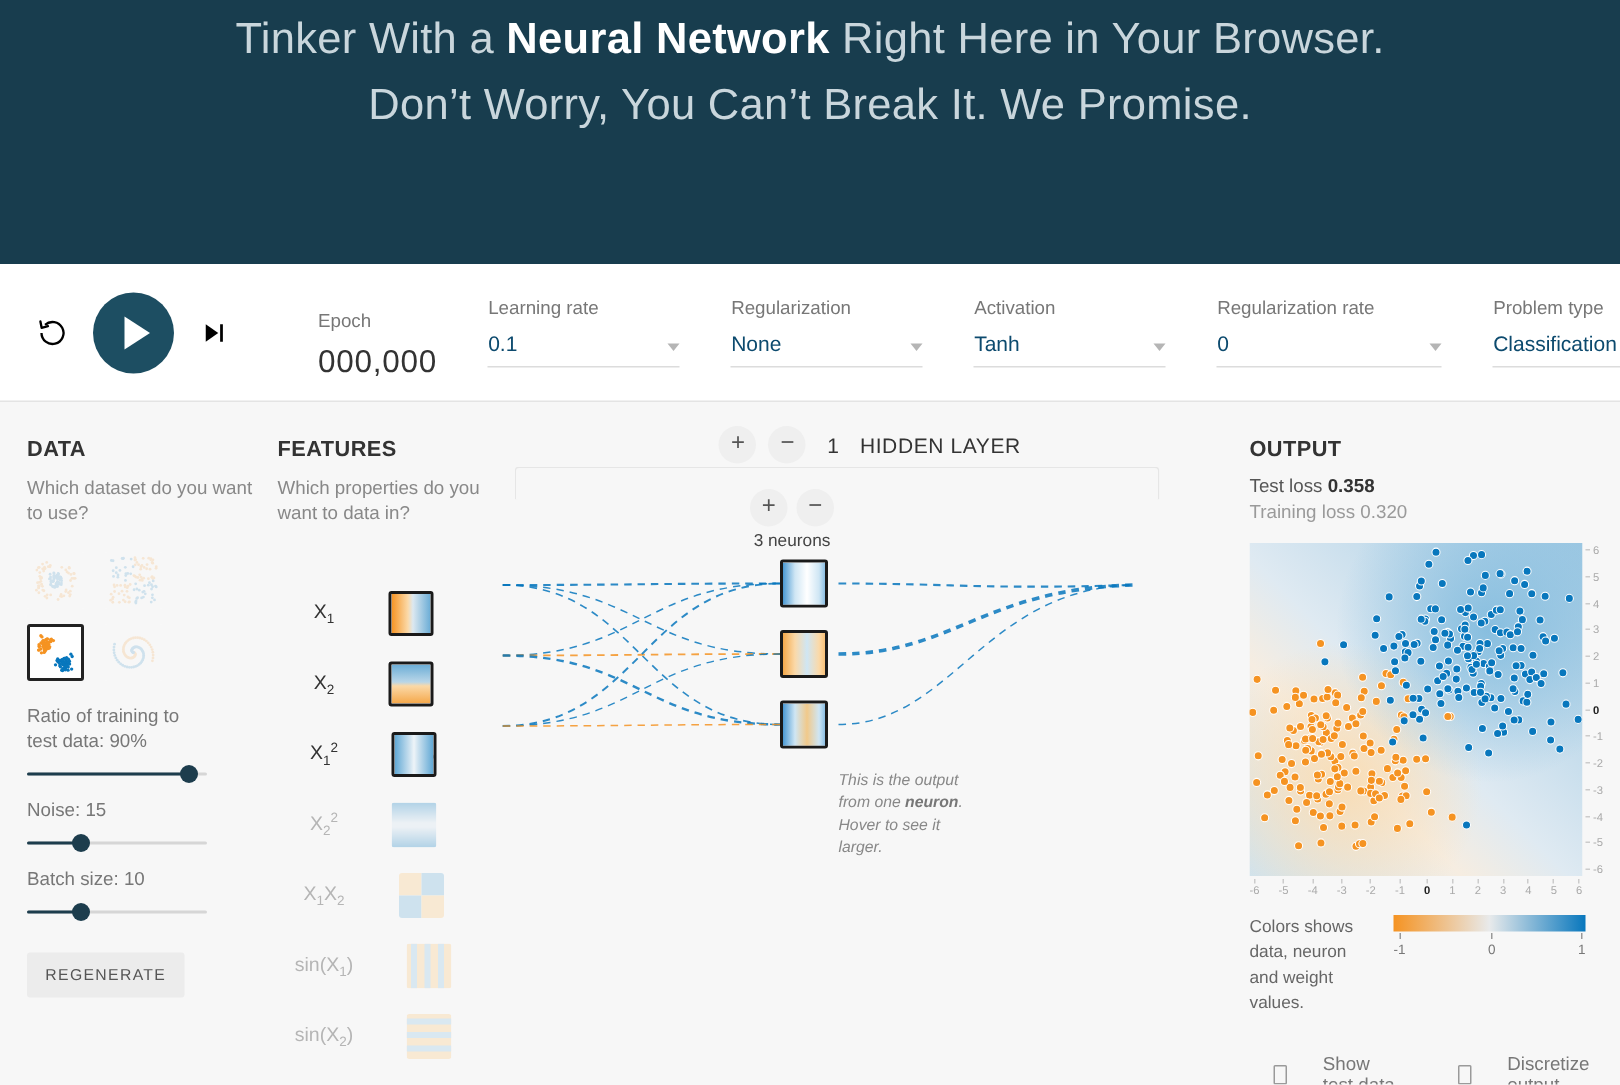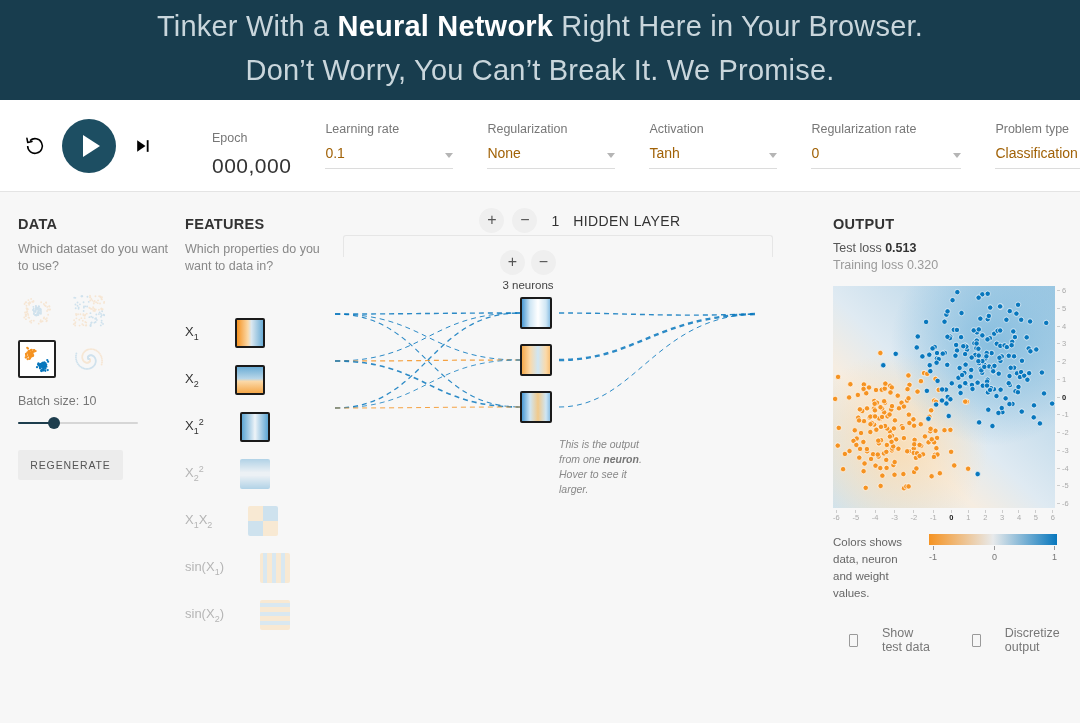--- a/index.html
+++ b/index.html
@@ -6,21 +6,21 @@
   html, body {
     width: 1080px; height: 723px;
     font-family: "Liberation Sans", sans-serif;
     background: #f7f7f7;
     overflow: hidden;
     color: #333;
   }
 
   
   #header {
-    height: 100px;
+    height: 176px;
     background: #183d4e;
     display: flex; flex-direction: column;
     align-items: center; justify-content: flex-start;
     padding-top: 4px;
   }
   #header .line {
     color: #c9d6dc;
     font-size: 29px;
     font-weight: 300;
     letter-spacing: .2px;
@@ -60,21 +60,21 @@
   .ctrl .lbl {
     font-size: 12.5px; color: #777; font-weight: 400;
     margin-bottom: 9px; white-space: nowrap;
   }
   .ctrl .epoch-val { font-size: 21px; color: #333; font-weight: 300; letter-spacing: .5px; }
   .select {
     width: 128px; border-bottom: 1px solid #dcdcdc;
     padding-bottom: 7px; display: flex; align-items: flex-end;
     justify-content: space-between; cursor: pointer;
   }
-  .select .val { font-size: 14px; color: #a16207; }
+  .select .val { font-size: 14px; color: #0c4a6e; }
   .select .caret {
     width: 0; height: 0; margin-bottom: 3px;
     border-left: 4.5px solid transparent;
     border-right: 4.5px solid transparent;
     border-top: 5px solid #b5b5b5;
   }
   .ctrl.wide .select { width: 150px; }
 
   
   #main { display: flex; height: 495px; position: relative; }
@@ -114,21 +114,21 @@
     font-family: "Liberation Sans", sans-serif;
     font-size: 10.5px; letter-spacing: .9px; color: #555;
     cursor: pointer;
   }
 
   
   #feat-col { width: 160px; padding: 24px 0 0 10px; position: relative; }
   #feat-list { margin-top: 34px; }
   .feat-row {
     height: 47px; display: flex; align-items: center;
-    justify-content: flex-start; padding-right: 22px; position: relative; gap: 27px;
+    justify-content: center; padding-right: 22px; position: relative; gap: 27px;
   }
   .feat-lbl {
     font-size: 13px; color: #333; margin-right: 9px;
     white-space: nowrap;
   }
   .feat-lbl sub { font-size: 9px; }
   .feat-lbl sup { font-size: 9px; }
   .feat-row.off .feat-lbl { color: #b5b5b5; }
   .feat-node {
     width: 30px; height: 30px; border: 2px solid #1a1a1a;
@@ -753,21 +753,41 @@
               <circle cx="5.344421892897861" cy="22.300272885252635" r="1.1" fill="#0877bd"></circle>
               <circle cx="4.821319520032972" cy="20.200147163526868" r="1.1" fill="#0877bd"></circle>
               <circle cx="4.604625986335687" cy="17.997980025227143" r="1.1" fill="#0877bd"></circle>
               <circle cx="4.712662699921147" cy="15.739223278131348" r="1.1" fill="#0877bd"></circle>
               <circle cx="5.156911998287171" cy="13.472445819956096" r="1.1" fill="#0877bd"></circle>
             </g>
           </svg>
       </div>
     </div>
 
-
+    <div class="slider-block">
+      <div class="sl-lbl">
+        <span>Ratio of training to test data:</span>
+        <span>90%</span>
+      </div>
+      <div class="track">
+        <div class="fill" id="ratio-fill" style="width: 90%;"></div>
+        <div class="knob" id="ratio-knob" style="left: calc(90% - 6px);"></div>
+      </div>
+    </div>
+
+    <div class="slider-block">
+      <div class="sl-lbl">
+        <span>Noise:</span>
+        <span>15</span>
+      </div>
+      <div class="track">
+        <div class="fill" id="noise-fill" style="width: 30%;"></div>
+        <div class="knob" id="noise-knob" style="left: calc(30% - 6px);"></div>
+      </div>
+    </div>
 
     <div class="slider-block">
       <div class="sl-lbl">
         <span>Batch size:</span>
         <span>10</span>
       </div>
       <div class="track">
         <div class="fill" id="batch-fill" style="width: 30%;"></div>
         <div class="knob" id="batch-knob" style="left: calc(30% - 6px);"></div>
       </div>
@@ -950,21 +970,21 @@
 
     <div id="callout">
       <span>This is the output from one </span><b>neuron</b><span>. Hover to see it larger.</span>
     </div>
   </div>
 
   <div id="out-col">
     <div class="colhead">OUTPUT</div>
     <div class="loss">
       <span>Test loss</span>
-      <b>0.513</b>
+      <b>0.358</b>
     </div>
     <div class="loss t2">
       <span>Training loss</span>
       <span>0.320</span>
     </div>
 
     <div id="heat-wrap">
       <svg id="heat" viewBox="0 0 222 222">
           <defs>
             <linearGradient id="bgA" x1="0" y1="1" x2="1" y2="0">

